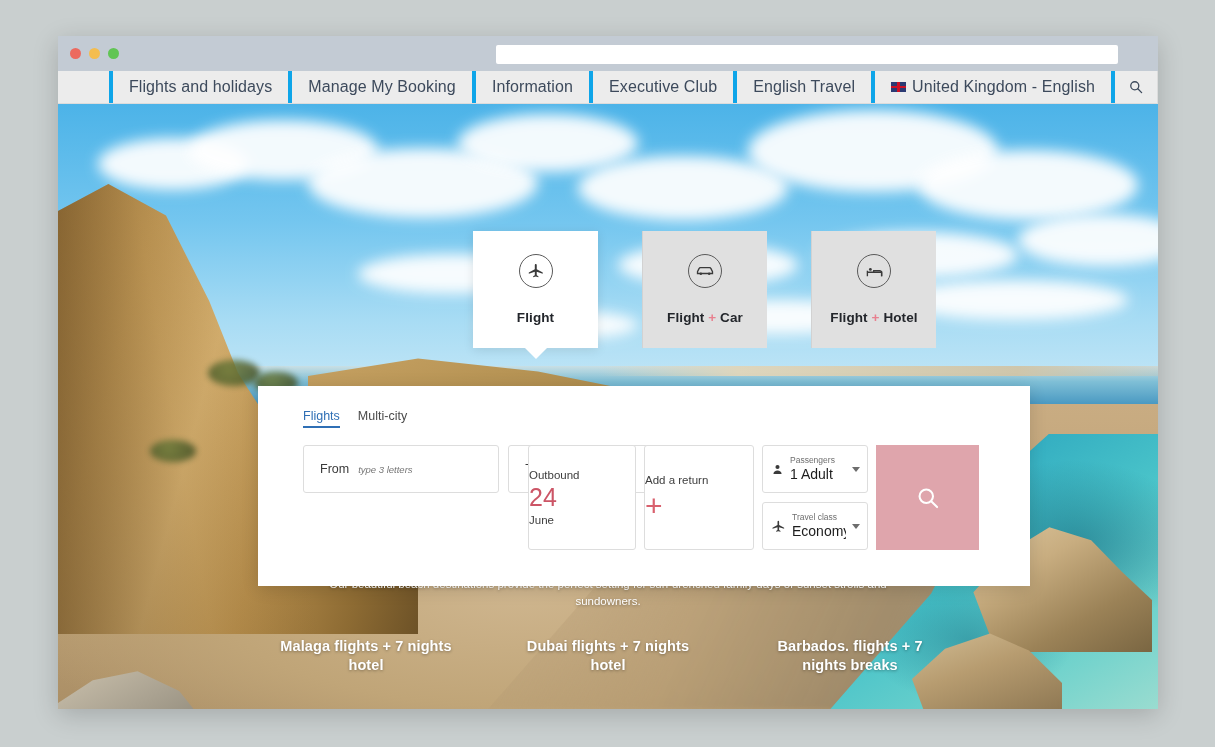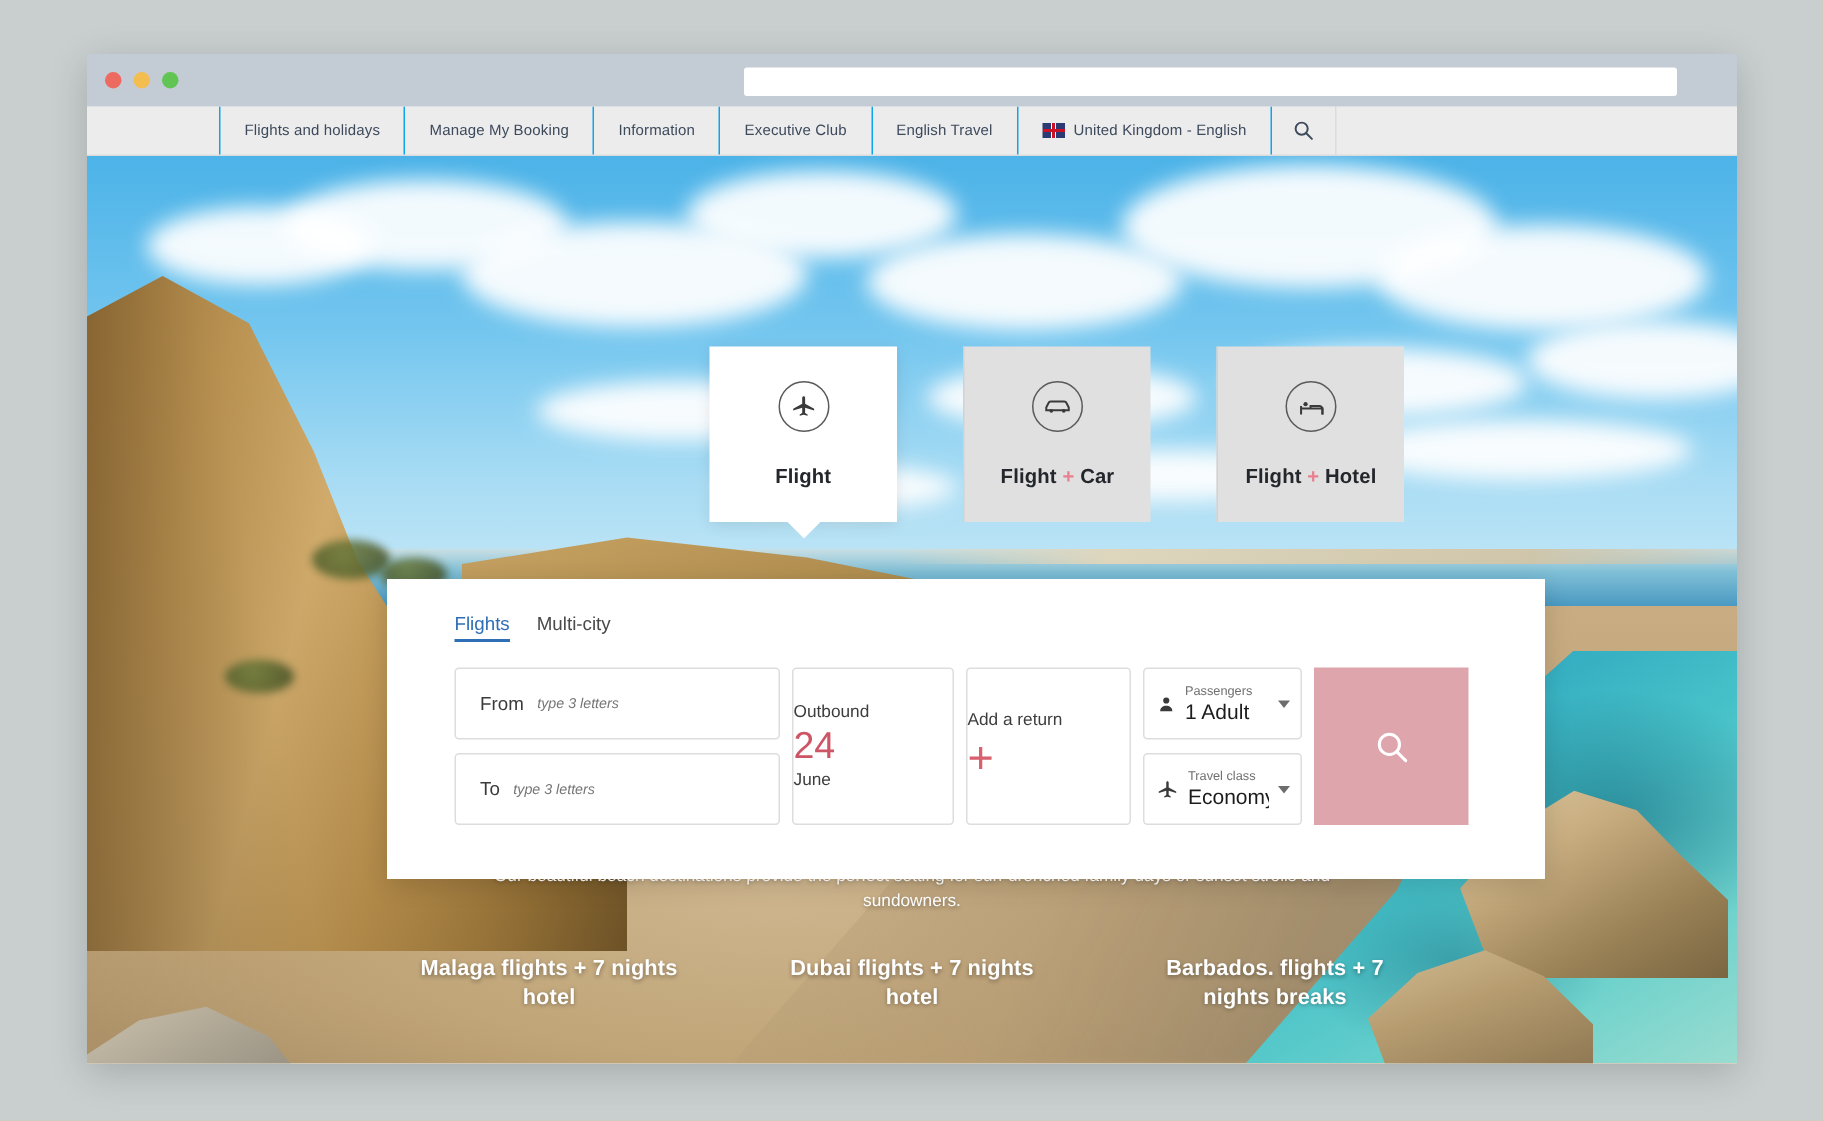--- a/index.html
+++ b/index.html
@@ -61,23 +61,23 @@
     display: flex;
     align-items: stretch;
     border-bottom: 1px solid #dcdcdc;
   }
   #nav-spacer { width: 88px; }
   .nav-item {
     display: flex;
     align-items: center;
     justify-content: flex-end;
     padding: 0 16px;
-    font-size: 10px;
+    font-size: 16px;
     color: #3d4a5c;
-    border-left: 1px solid #0ea5e9;
+    border-left: 4px solid #0ea5e9;
     white-space: nowrap;
     cursor: pointer;
     letter-spacing: .1px;
   }
   .nav-item:last-child { border-right: 1px solid #dcdcdc; }
   #nav-locale { gap: 6px; }
   #uk-flag {
     width: 15px; height: 10px;
     position: relative;
     background: #2b3a73;
@@ -271,21 +271,21 @@
     padding-bottom: 3px;
   }
   .panel-tab.active {
     color: #2f6fb5;
     border-bottom: 2px solid #2f6fb5;
     font-weight: normal;
   }
 
   #form-row { display: flex; align-items: flex-start; gap: 8px; }
 
-  #od-col { display: flex; flex-direction: column; gap: 9px; width: 217px; justify-content: flex-end; }
+  #od-col { display: flex; flex-direction: row; gap: 9px; width: 217px; }
   .od-field {
     height: 48px;
     border: 1px solid #dddddd;
     border-radius: 3px;
     display: flex;
     align-items: center;
     padding: 0 16px;
     gap: 9px;
     cursor: text;
     background: #fff;

